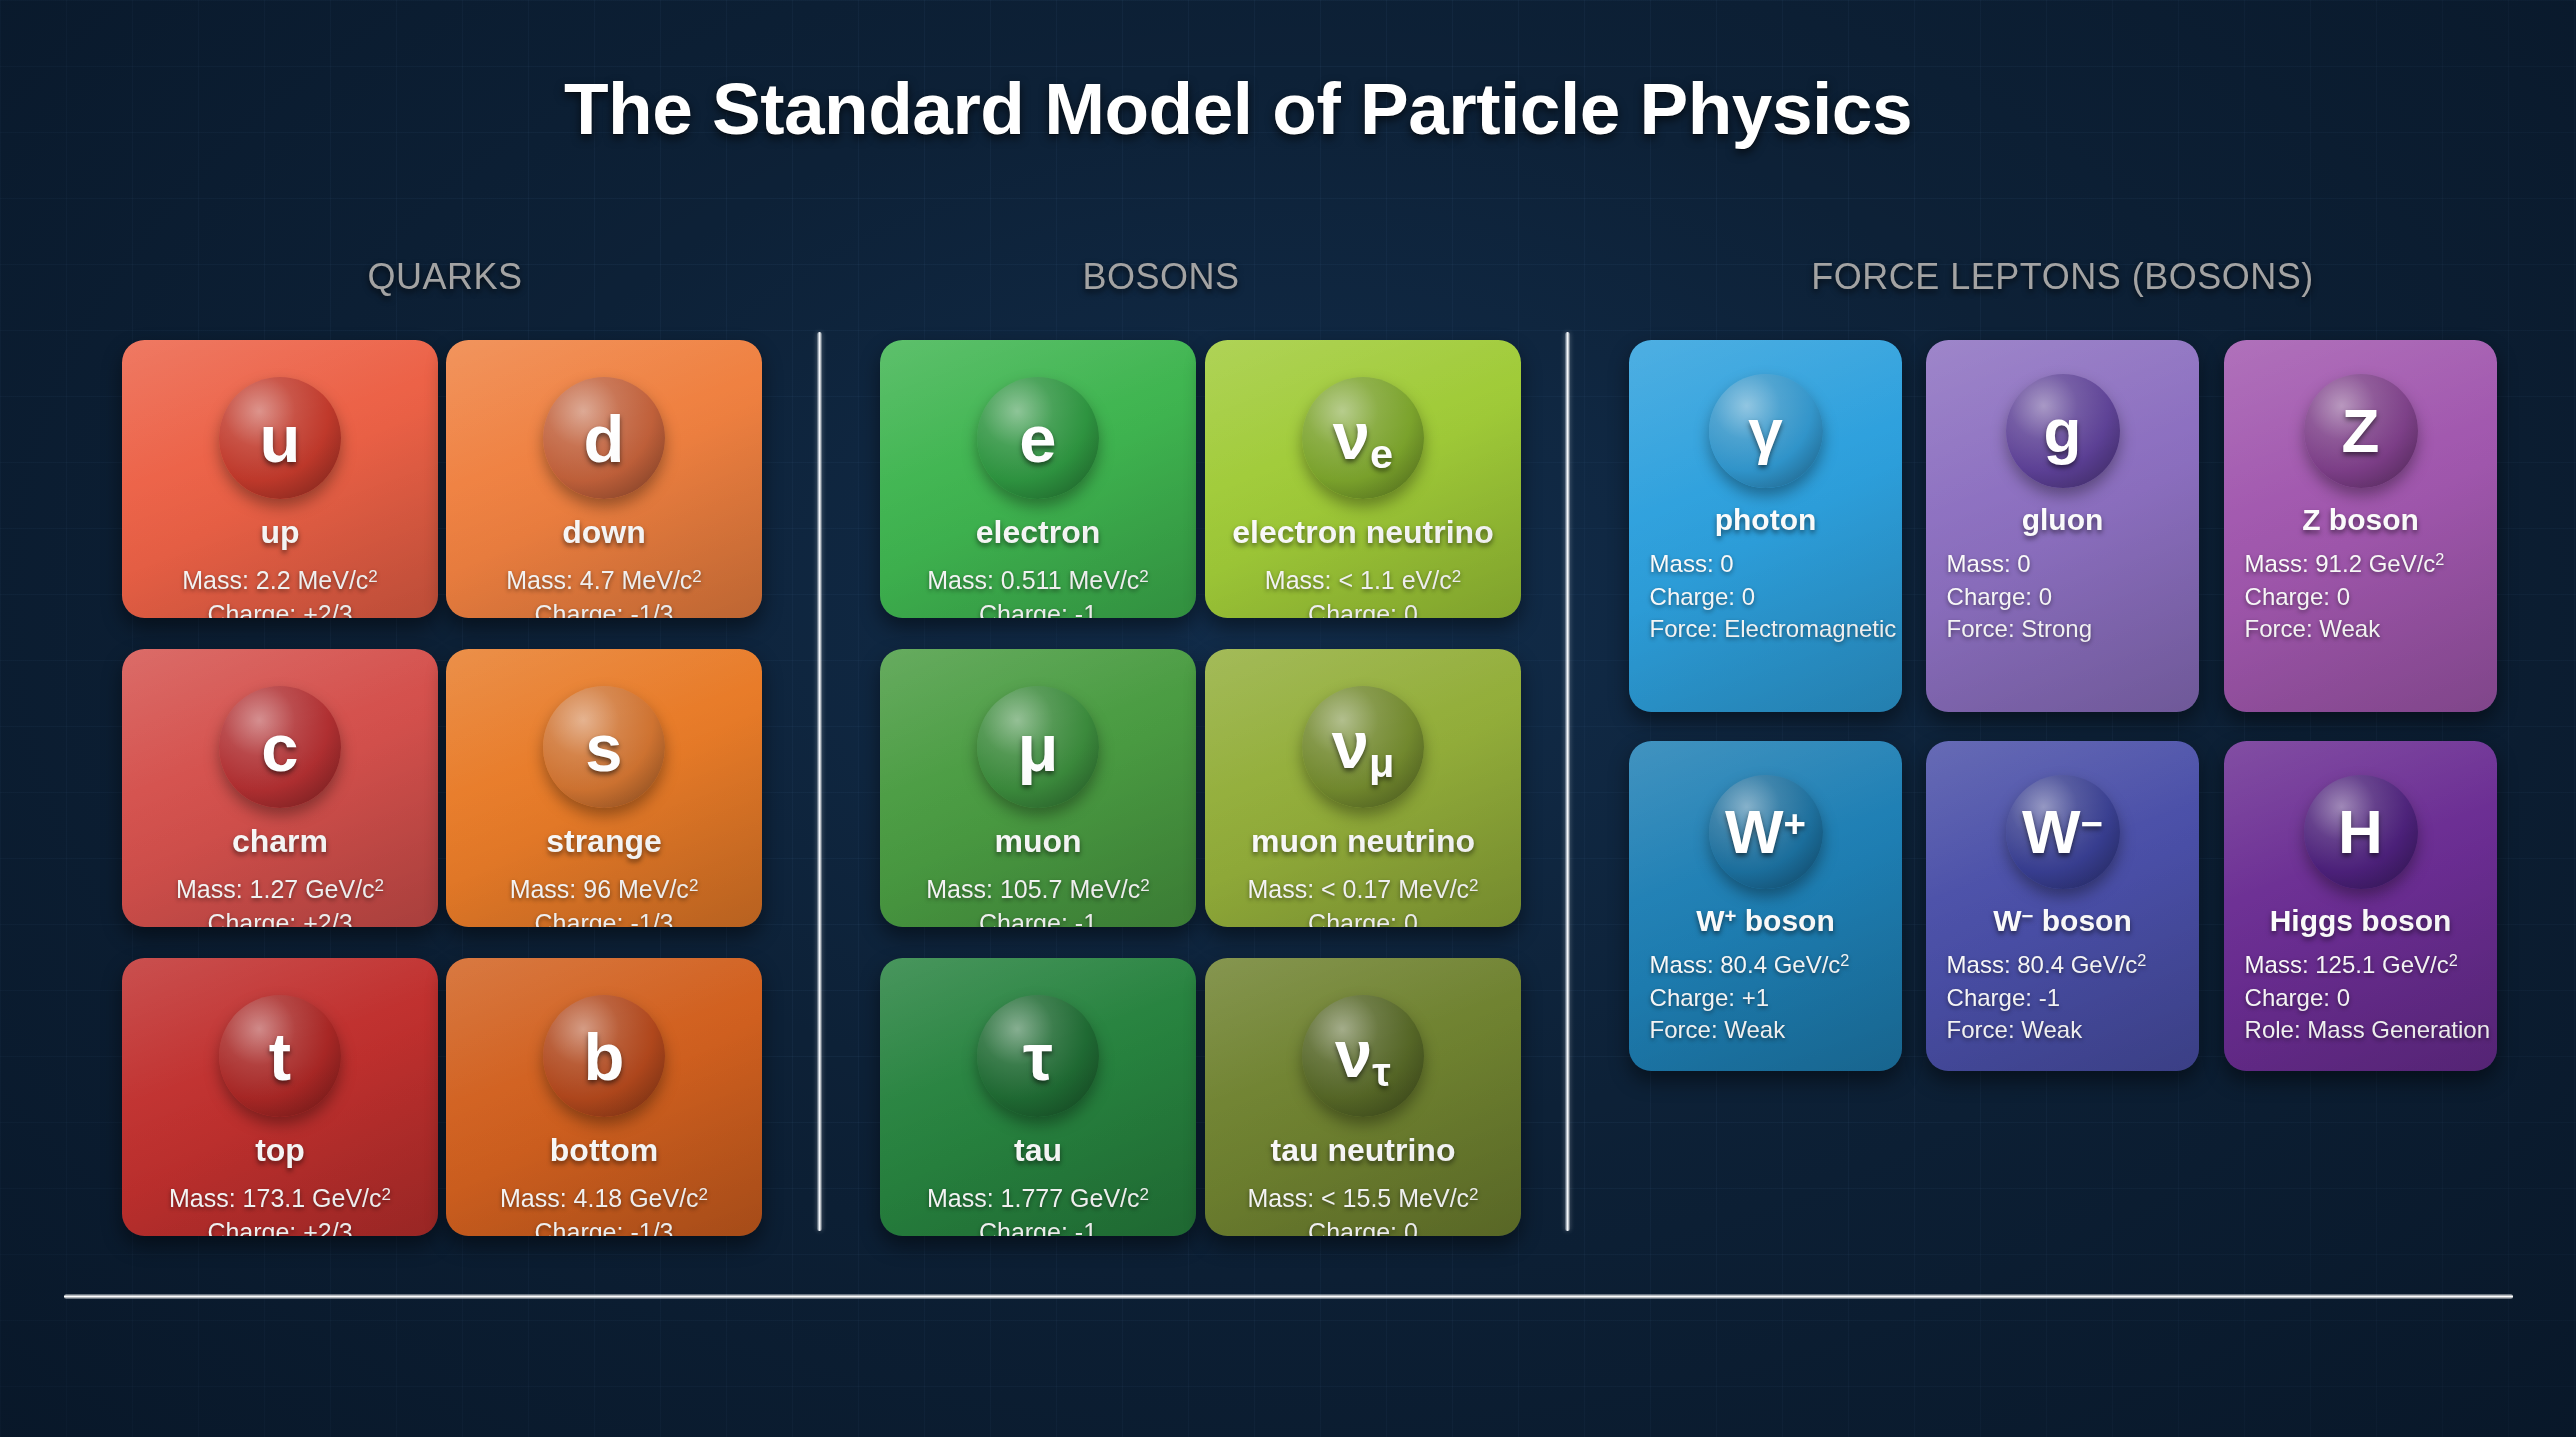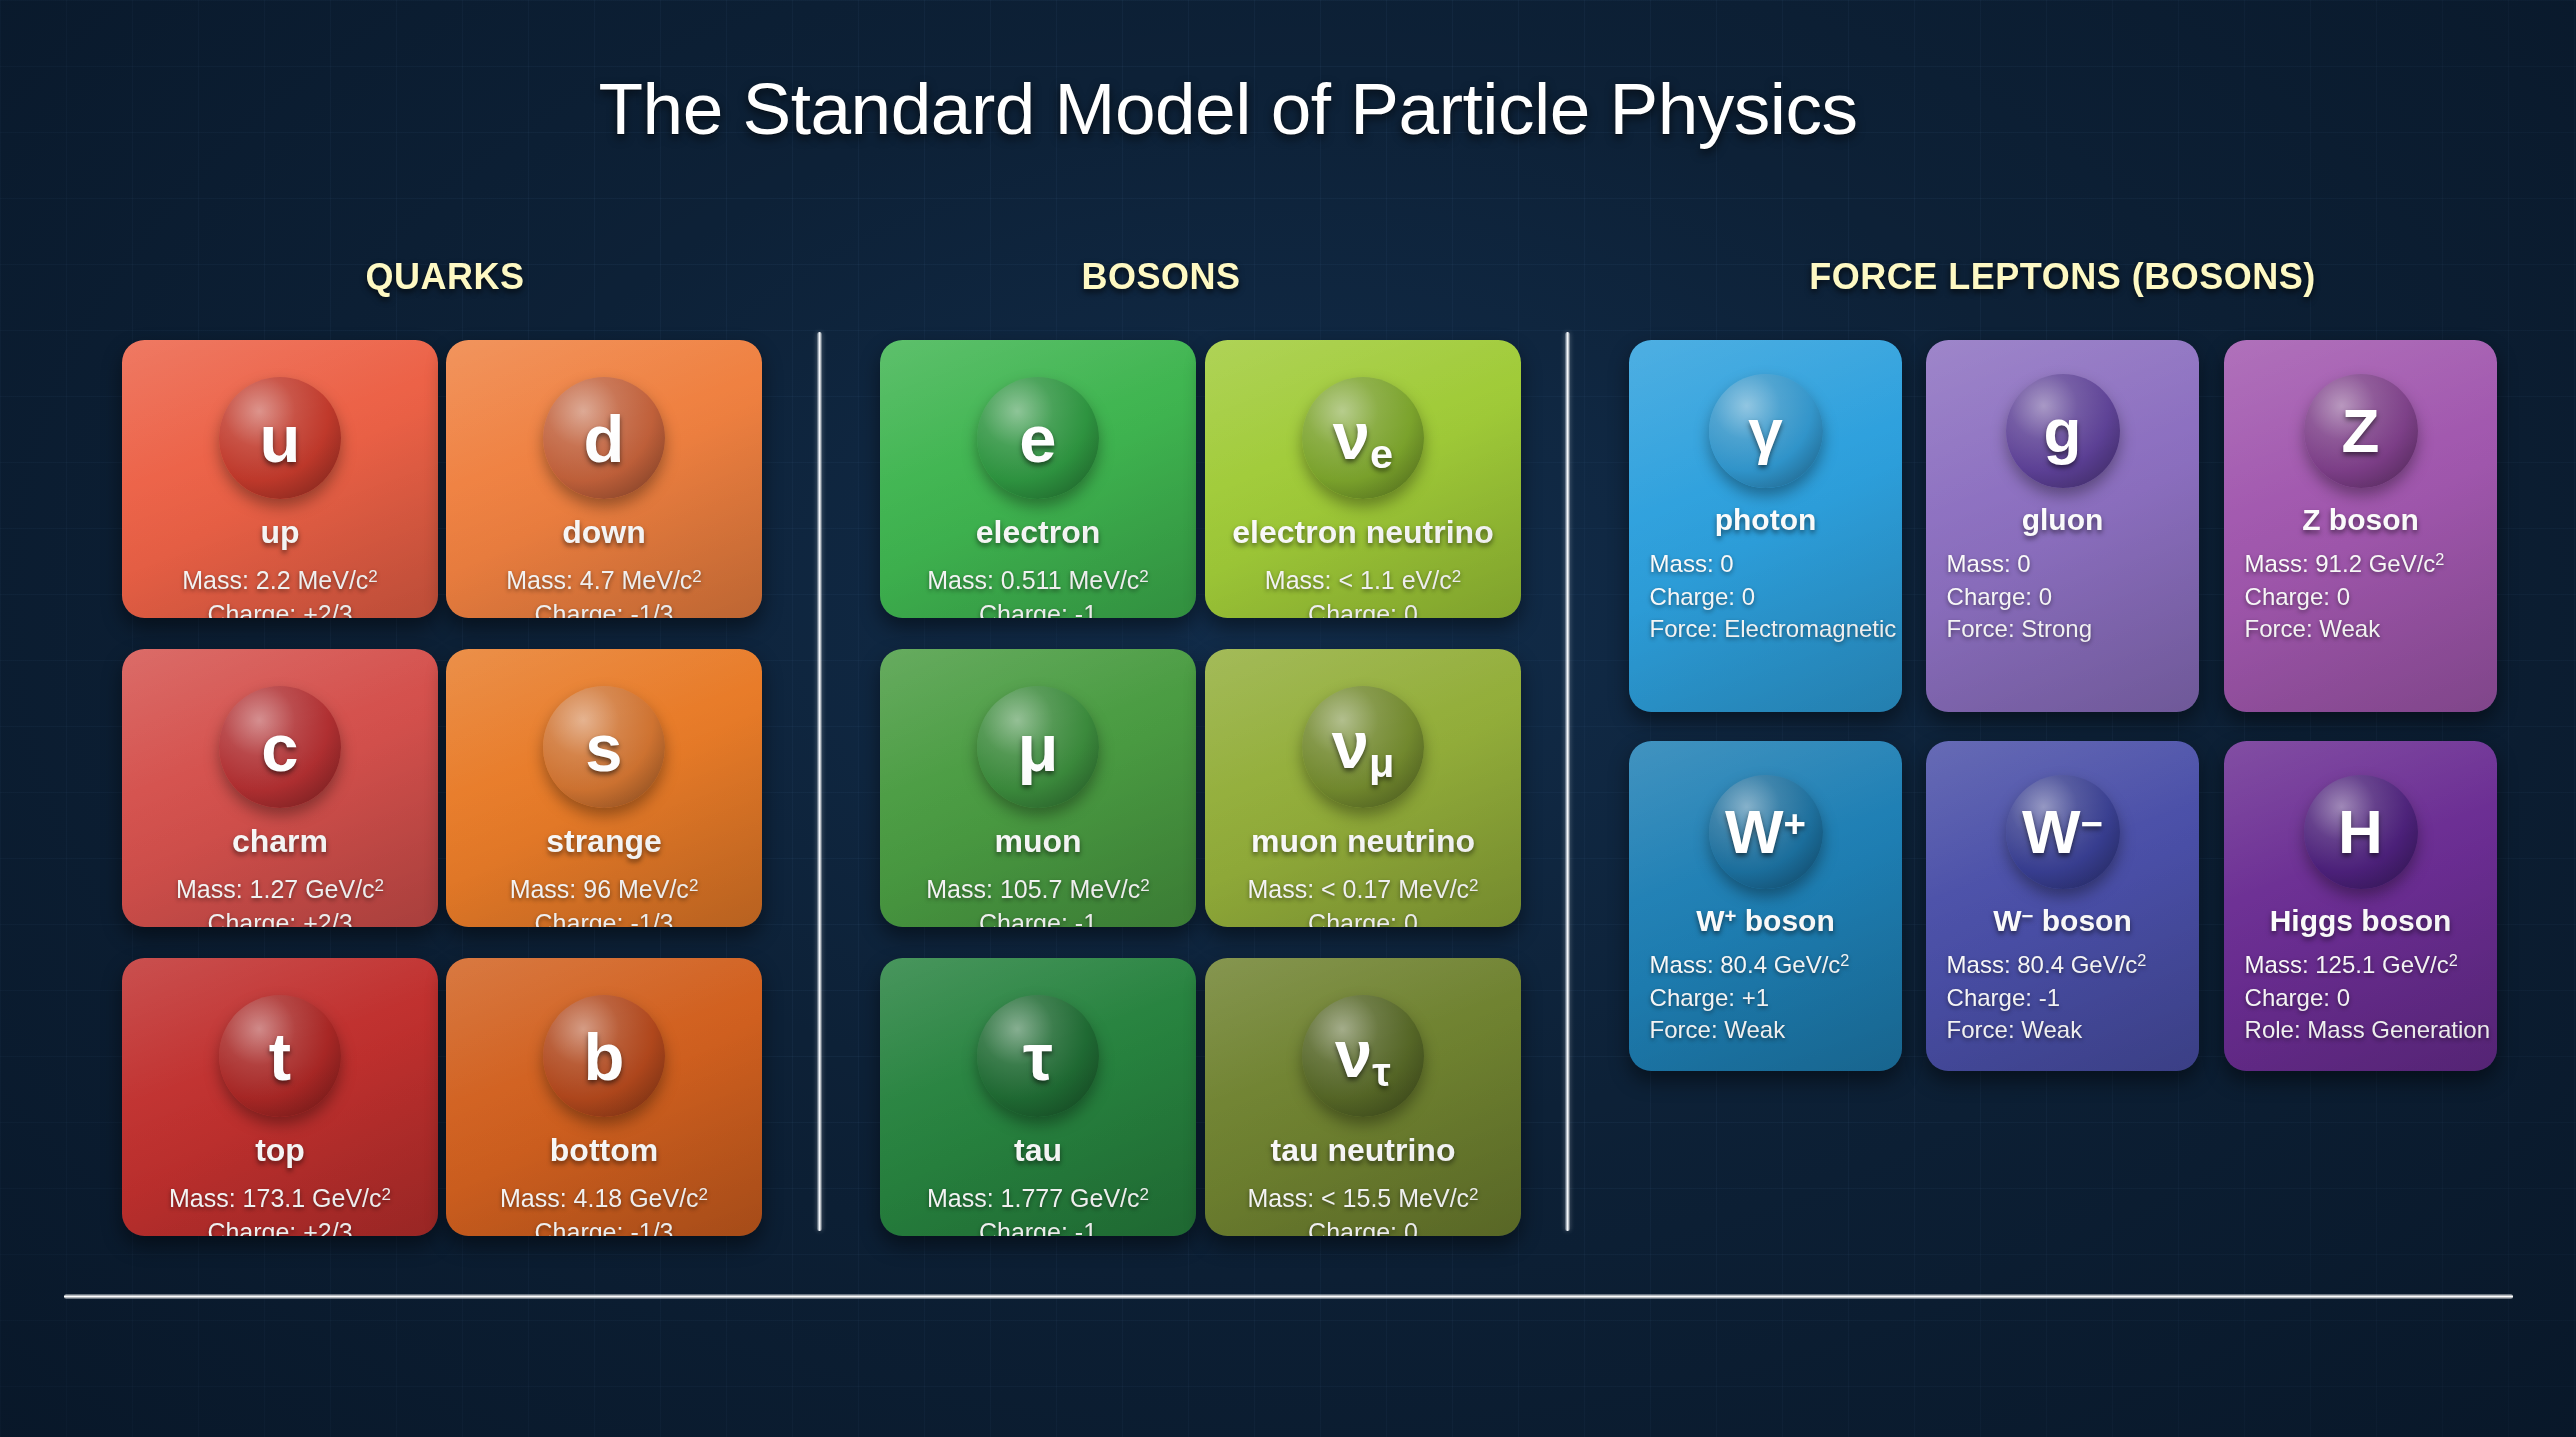--- a/index.html
+++ b/index.html
@@ -20,32 +20,32 @@
   }
   #vignette {
     position:absolute; inset:0;
     background:radial-gradient(ellipse at 50% 42%, rgba(22,55,92,0.55) 0%, rgba(10,28,50,0.0) 45%, rgba(5,16,30,0.55) 100%);
     pointer-events:none;
   }
   #stage { position:absolute; inset:0; }
 
   
   #title {
-    position:absolute; top:67px; left:4px; width:2448px;
+    position:absolute; top:67px; left:14px; width:2448px;
     text-align:center;
-    font-size:73px; font-weight:normal; color:#ffffff;
+    font-size:73px; font-weight:bold; color:#ffffff;
     letter-spacing:-0.5px;
     text-shadow:0 3.7px 9.4px rgba(0,0,0,0.65), 0 0.9px 0 rgba(0,0,0,0.4);
   }
 
   
   .col-head {
     position:absolute;
     text-align:center;
-    font-size:36px; font-weight:bold; color:#fef9c3;
+    font-size:36px; font-weight:normal; color:#a3a3a3;
     letter-spacing:0.5px;
     text-shadow:0 2.8px 6.6px rgba(0,0,0,0.7);
     white-space:nowrap;
   }
   #head-quarks  { top:256px; left:122px;  width:646px; }
   #head-leptons { top:256px; left:880px;  width:562px; }
   #head-bosons  { top:256px; left:1629px; width:867px; }
 
   
   .divider {

